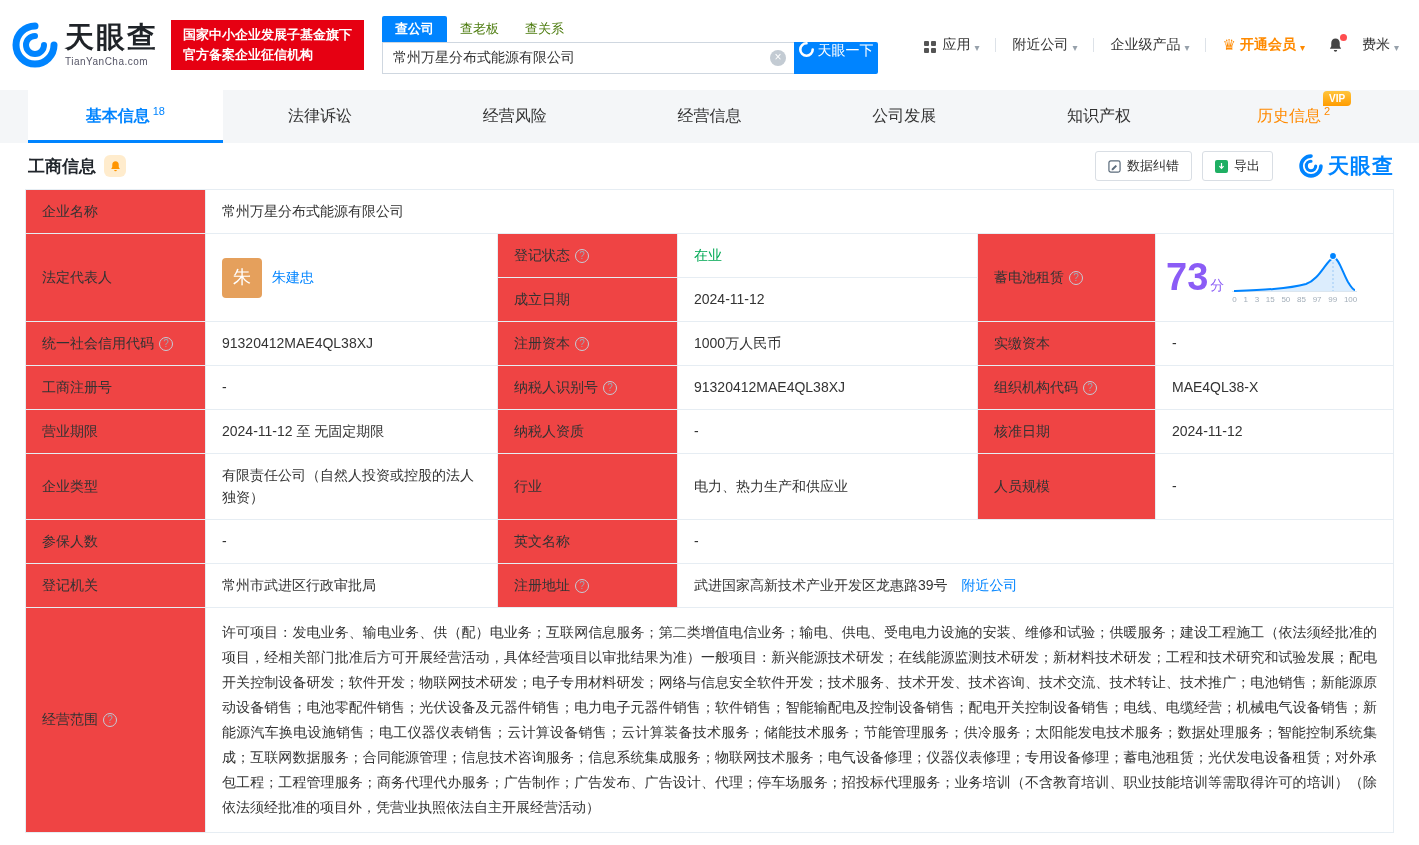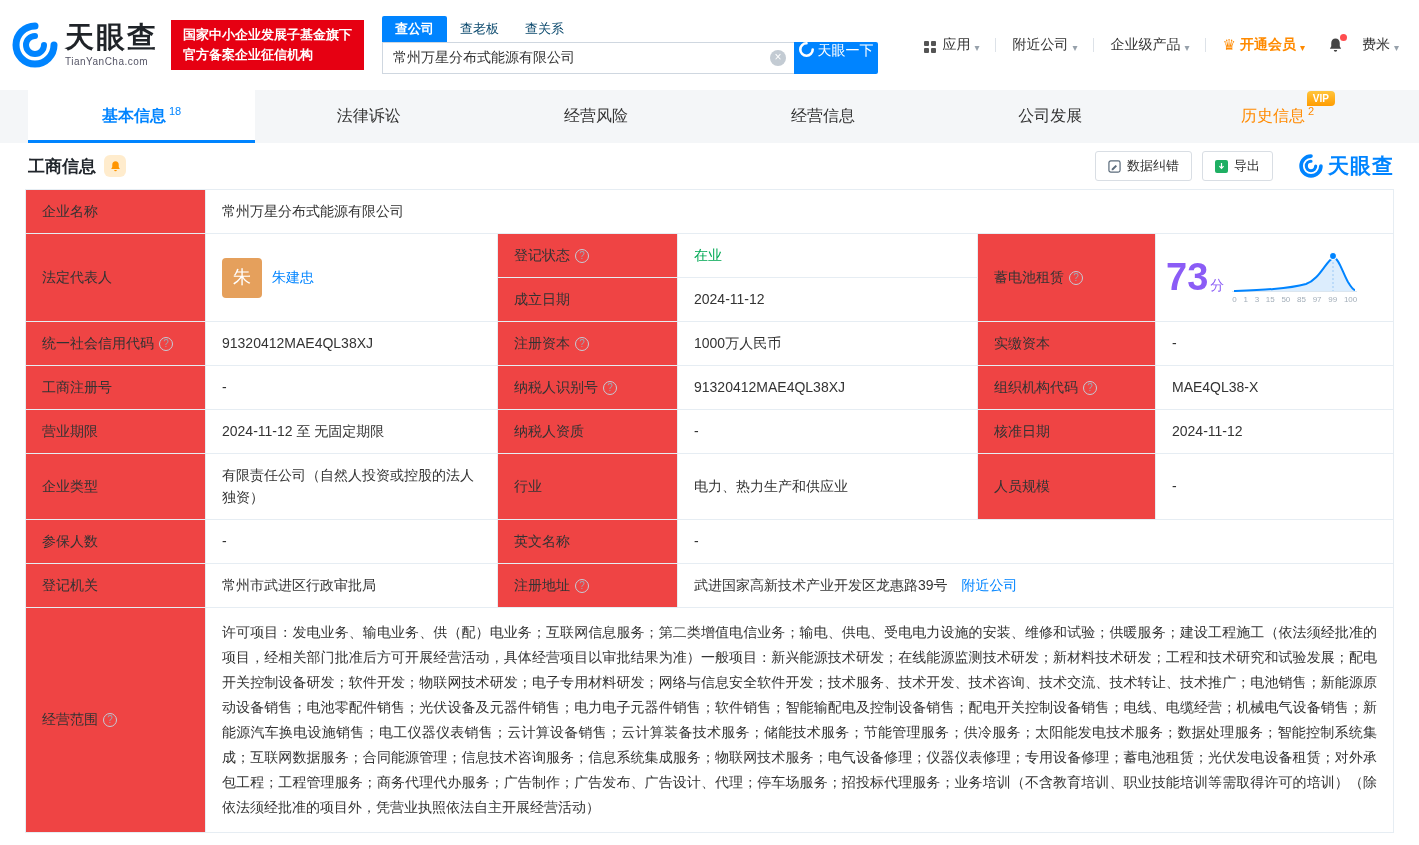--- a/index.html
+++ b/index.html
@@ -15,21 +15,21 @@
   .topbar { height:90px; display:flex; align-items:center; padding:0 20px 0 12px; }
   .logo { display:flex; align-items:center; gap:7px; cursor:pointer; }
   .logo-cn { font-size:29px; font-weight:bold; color:#1f2328; letter-spacing:2px; line-height:1; }
   .logo-en { font-size:10px; color:#556; letter-spacing:.5px; margin-top:4px; }
   .red-badge {
     margin-left:13px; background:#e60012; color:#fff; font-size:13px; font-weight:bold;
     padding:5px 12px; line-height:1.55; text-align:left; white-space:nowrap;
   }
   .search-wrap { margin-left:18px; }
   .search-tabs { display:flex; align-items:flex-end; }
-  .search-tab { font-size:13px; color:#0c4a6e; padding:4px 13px; cursor:pointer; }
+  .search-tab { font-size:13px; color:#4d7c0f; padding:4px 13px; cursor:pointer; }
   .search-tab.active { background:#0084ff; color:#fff; font-weight:bold; border-radius:2px 2px 0 0; }
   .search-row { display:flex; }
   .search-input-box {
     width:412px; height:32px; border:1px solid #cfd7e0; border-right:none;
     display:flex; align-items:center; padding:0 8px 0 10px; background:#fff;
   }
   .search-input { flex:1; border:none; outline:none; font-size:14px; color:#333; background:transparent; }
   .clear-icon {
     width:16px; height:16px; border-radius:50%; background:#c3cbd3; color:#fff;
     font-size:12px; line-height:15px; text-align:center; cursor:pointer; flex:none;
@@ -210,20 +210,23 @@
       <span>法律诉讼</span>
     </div>
     <div class="main-tab">
       <span>经营风险</span>
     </div>
     <div class="main-tab">
       <span>经营信息</span>
     </div>
     <div class="main-tab">
       <span>公司发展</span>
+    </div>
+    <div class="main-tab">
+      <span>知识产权</span>
     </div>
     <div class="main-tab history">
       <span class="tab-label-wrap">
         <span>历史信息</span>
         <span class="vip-badge">VIP</span>
       </span>
       <span class="tab-count orange">2</span>
     </div>
   </div>
 

